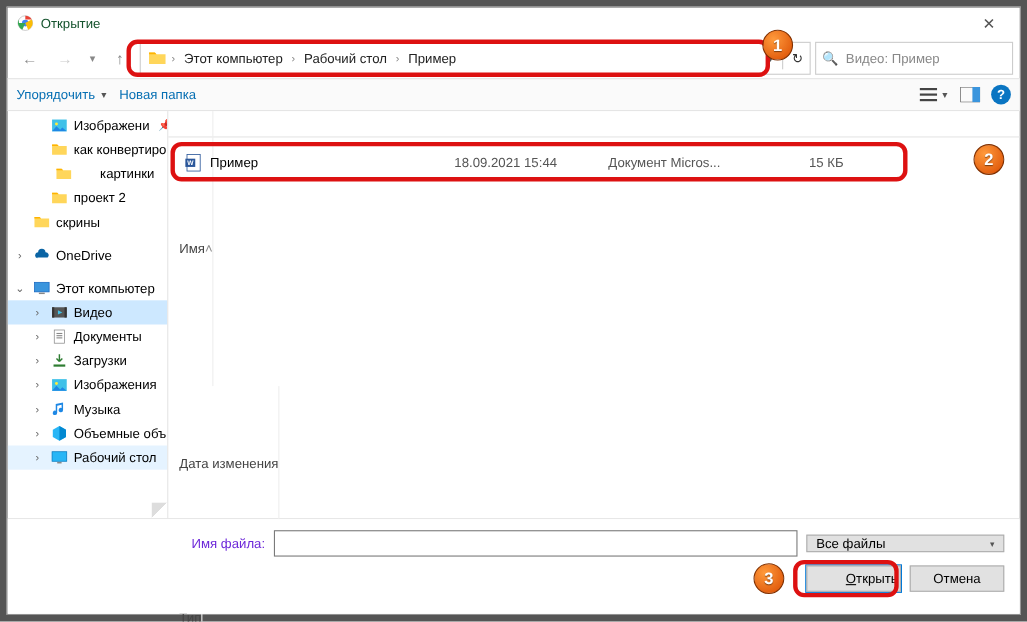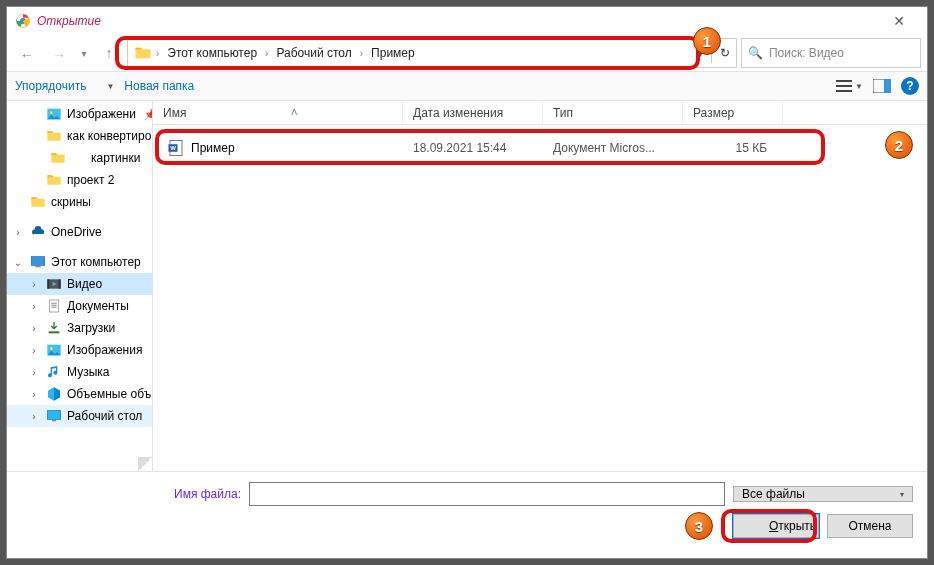--- a/index.html
+++ b/index.html
@@ -3,45 +3,45 @@
 <meta charset="utf-8">
 <style>
   * { box-sizing: border-box; font-family: "Segoe UI", Tahoma, sans-serif; }
   body { margin: 0; background: #555; padding: 6px; }
   .window {
     width: 922px; height: 553px; background: #fff; border: 1px solid #888;
     display: flex; flex-direction: column; position: relative; font-size: 12px;
   }
   .titlebar { height: 28px; display: flex; align-items: center; padding: 0 8px; }
   .titlebar svg { width: 16px; height: 16px; margin-right: 6px; }
-  .titlebar-title { color: #be185d; font-style: italic; }
+  .titlebar-title { color: #14532d; }
   .close-btn { margin-left: auto; width: 40px; text-align: center; font-size: 14px; color: #555; cursor: pointer; }
   .navrow { height: 36px; display: flex; align-items: center; padding: 2px 6px; gap: 4px; position: relative; }
   .navbtn { width: 28px; height: 28px; display: flex; align-items: center; justify-content: center; color: #888; cursor: pointer; font-size: 14px; }
   .addressbar { flex: 1; height: 30px; border: 1px solid #ccc; display: flex; align-items: center; padding: 0 6px; gap: 4px; background: #fff; }
   .folder-icon { width: 18px; height: 18px; }
   .crumb { padding: 2px 4px; color: #222; cursor: pointer; }
   .crumb-sep { color: #888; font-size: 10px; }
   .addr-spacer { flex: 1; }
   .refresh-sep { width: 1px; height: 20px; background: #ccc; margin: 0 4px; }
   .searchbox { width: 180px; height: 30px; border: 1px solid #ccc; display: flex; align-items: center; padding: 0 6px; color: #888; gap: 6px; }
   .toolbar { height: 30px; border-top: 1px solid #e5e5e5; border-bottom: 1px solid #e5e5e5; display: flex; align-items: center; padding: 0 8px; gap: 10px; background: #fafafa; }
-  .toolbar .tbtn { color: #066fb3; cursor: pointer; display: flex; align-items: center; gap: 20px; text-align: center; }
+  .toolbar .tbtn { color: #066fb3; cursor: pointer; display: flex; align-items: center; gap: 4px; text-align: center; }
   .toolbar-right { margin-left: auto; display: flex; gap: 10px; align-items: center; }
   .help-icon { width: 18px; height: 18px; border-radius: 50%; background: #0a75c2; color: #fff; display: flex; align-items: center; justify-content: center; font-size: 12px; font-weight: bold; }
   .main { flex: 1; display: flex; min-height: 0; border-bottom: 1px solid #e5e5e5; }
   .sidebar { width: 146px; border-right: 1px solid #e5e5e5; overflow: hidden; padding: 2px 0; position: relative; }
   .sidebar::after { content: ""; position: absolute; right: 0; bottom: 0; width: 14px; height: 14px; background: linear-gradient(135deg, #ddd 50%, #fff 50%); }
   .tree-row { height: 22px; display: flex; align-items: center; gap: 4px; padding: 0 4px; cursor: pointer; white-space: nowrap; overflow: hidden; }
   .tree-row.sel { background: #cde8ff; }
   .tree-row.hl { background: #e5f3ff; }
   .tw { flex: 0 0 14px; text-align: center; color: #666; font-size: 10px; }
   .tic { flex: 0 0 18px; display: flex; align-items: center; justify-content: center; }
   .content { flex: 1; display: flex; flex-direction: column; }
-  .cols { height: 24px; border-bottom: 1px solid #e5e5e5; display: flex; align-items: flex-start; color: #444; }
+  .cols { height: 24px; border-bottom: 1px solid #e5e5e5; display: flex; align-items: flex-start; color: #444; flex-direction: column; }
   .ch { padding-left: 10px; border-right: 1px solid #eee; height: 100%; display: flex; align-items: center; }
   .ch-name { flex: 0 0 250px; }
   .ch-date { flex: 0 0 140px; }
   .ch-type { flex: 0 0 140px; }
   .ch-size { flex: 0 0 100px; }
   .file-row { height: 30px; display: flex; align-items: center; margin: 8px 4px 0 4px; cursor: pointer; }
   .fc { padding-left: 10px; }
   .fc-name { flex: 0 0 246px; display: flex; align-items: center; gap: 6px; }
   .fc-date { flex: 0 0 140px; color: #555; }
   .fc-type { flex: 0 0 140px; color: #555; white-space: nowrap; overflow: hidden; }
@@ -92,21 +92,21 @@
       <span class="crumb">Рабочий стол</span>
       <span class="crumb-sep">›</span>
       <span class="crumb">Пример</span>
       <div class="addr-spacer"></div>
       <span style="color:#555;font-size:10px">▾</span>
       <div class="refresh-sep"></div>
       <span style="color:#333">↻</span>
     </div>
     <div class="searchbox">
       <span>🔍</span>
-      <span>Поиск: Видео</span>
+      <span>Видео: Пример</span>
     </div>
     <div class="callout" style="left:108px; top:1px; width:585px; height:34px;"></div>
     <div class="marker" style="right:206px; top:-8px;">1</div>
   </div>
 
   <div class="toolbar">
     <div class="tbtn">
       <span>Упорядочить</span>
         <span class="tri">▼</span>
     </div>

